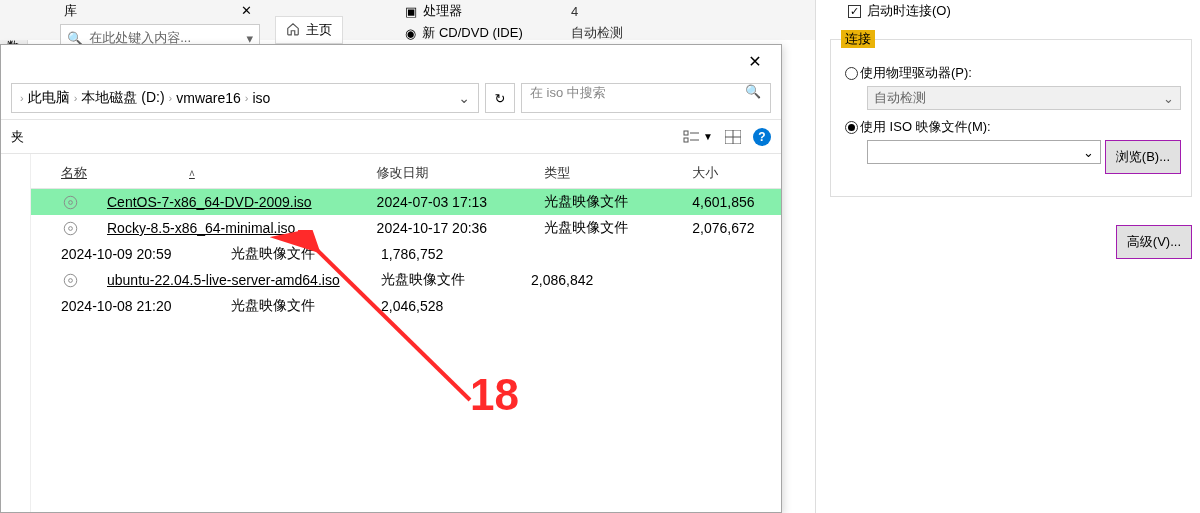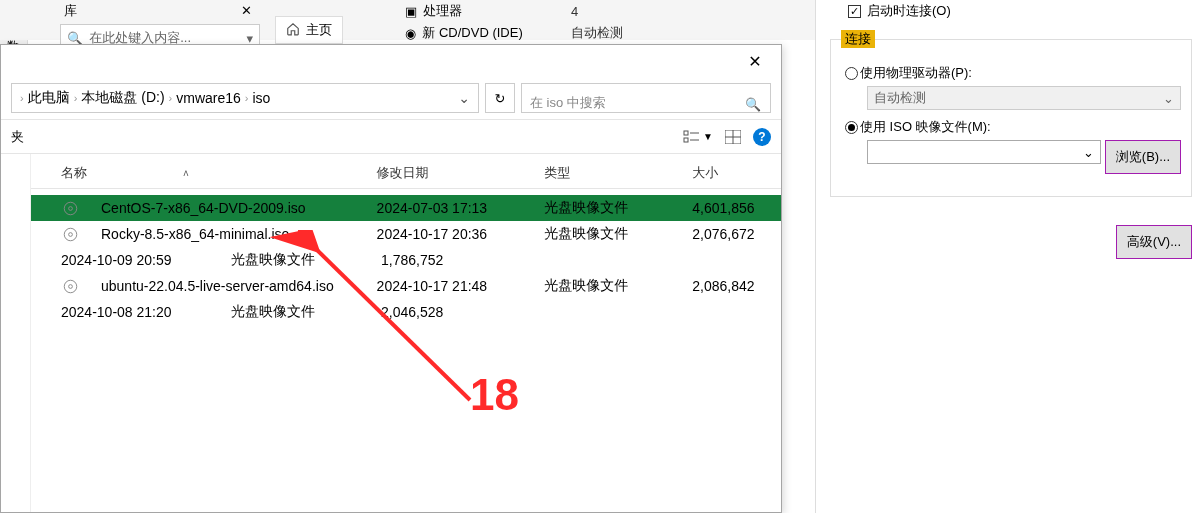--- a/index.html
+++ b/index.html
@@ -40,40 +40,40 @@
     
     .file-dialog { position: absolute; top: 44px; left: 0; width: 782px; height: 469px; background: #fff; border: 1px solid #a5a5a5; box-shadow: 2px 2px 8px rgba(0,0,0,0.15); z-index: 10; display: flex; flex-direction: column; }
     .titlebar { height: 32px; display: flex; align-items: center; justify-content: flex-end; padding: 0 10px; }
     .close-btn { width: 32px; height: 32px; display: flex; align-items: center; justify-content: center; font-size: 16px; }
     .addr-row { display: flex; align-items: center; padding: 6px 10px; gap: 6px; border-bottom: 1px solid #e5e5e5; }
     .breadcrumb { flex: 1; height: 30px; border: 1px solid #ccc; display: flex; align-items: center; padding: 0 4px 0 8px; gap: 4px; font-size: 14px; position: relative; }
     .crumb { display: flex; align-items: center; gap: 4px; }
     .crumb-sep { color: #999; font-size: 11px; }
     .bc-drop { width: 20px; text-align: center; color: #555; margin-left: auto; }
     .refresh-btn { width: 30px; height: 30px; border: 1px solid #ccc; display: flex; align-items: center; justify-content: center; }
-    .search-box { width: 250px; height: 30px; border: 1px solid #ccc; display: flex; align-items: flex-end; padding: 0 8px; color: #888; }
+    .search-box { width: 250px; height: 30px; border: 1px solid #ccc; display: flex; align-items: flex-start; padding: 0 8px; color: #888; }
     .search-box .sicon { margin-left: auto; }
 
     .toolbar { height: 34px; display: flex; align-items: center; padding: 0 10px; border-bottom: 1px solid #e5e5e5; gap: 4px; }
     .tb-label { font-size: 13px; }
     .tb-right { margin-left: auto; display: flex; align-items: center; gap: 12px; }
     .tb-icon { display: flex; align-items: center; gap: 2px; }
     .help-icon { width: 18px; height: 18px; border-radius: 50%; background: #0078d7; color: #fff; display: flex; align-items: center; justify-content: center; font-size: 12px; font-weight: bold; }
 
     .body { flex: 1; display: flex; overflow: hidden; }
     .tree-stub { width: 30px; border-right: 1px solid #eee; }
     .list { flex: 1; overflow: auto; padding-top: 4px; }
     .list-header { display: flex; border-bottom: 1px solid #e5e5e5; padding: 6px 0 6px 30px; font-size: 13px; color: #333; }
-    .col-name { width: 320px; display: flex; align-items: center; gap: 16px; }
+    .col-name { width: 320px; display: flex; align-items: center; gap: 22px; text-decoration: underline; }
     .col-date { width: 170px; }
     .col-type { width: 150px; }
     .col-size { width: 90px; text-align: left; }
     .sort-arrow { font-size: 10px; color: #555; margin-left: 80px;}
     .row { display: flex; align-items: center; padding: 4px 0 4px 30px; font-size: 14px; }
-    .row.selected { background: #15803d; margin-top: 6px; }
+    .row.selected { background: #86efac; }
     .file-icon { width: 18px; height: 18px; display: inline-flex; align-items: center; justify-content: center; margin-right: 6px; }
     .file-icon svg { width: 15px; height: 15px; }
 
     
     .annotation-arrow { position: absolute; z-index: 50; pointer-events: none; }
     .annotation-text { position: absolute; z-index: 50; color: #ff2a2a; font-size: 44px; font-weight: 700; pointer-events: none; }
   </style>
 </head>
 <body>
 
@@ -259,21 +259,20 @@
           <div class="row">
             <div class="col-name">
               <span class="file-icon">
                 <svg viewBox="0 0 24 24">
                   <circle cx="12" cy="12" r="10" fill="none" stroke="#888" stroke-width="1.5"></circle>
                   <circle cx="12" cy="12" r="3" fill="none" stroke="#888" stroke-width="1.5"></circle>
                 </svg>
               </span>
               <span>ubuntu-22.04.5-live-server-amd64.iso</span>
             </div>
-            <div class="col-date">2024-10-17 21:48</div>
             <div class="col-type">光盘映像文件</div>
             <div class="col-size">2,086,842</div>
           </div>
           <div class="row">
             <div class="col-date">2024-10-08 21:20</div>
             <div class="col-type">光盘映像文件</div>
             <div class="col-size">2,046,528</div>
           </div>
         </div>
     </div>

